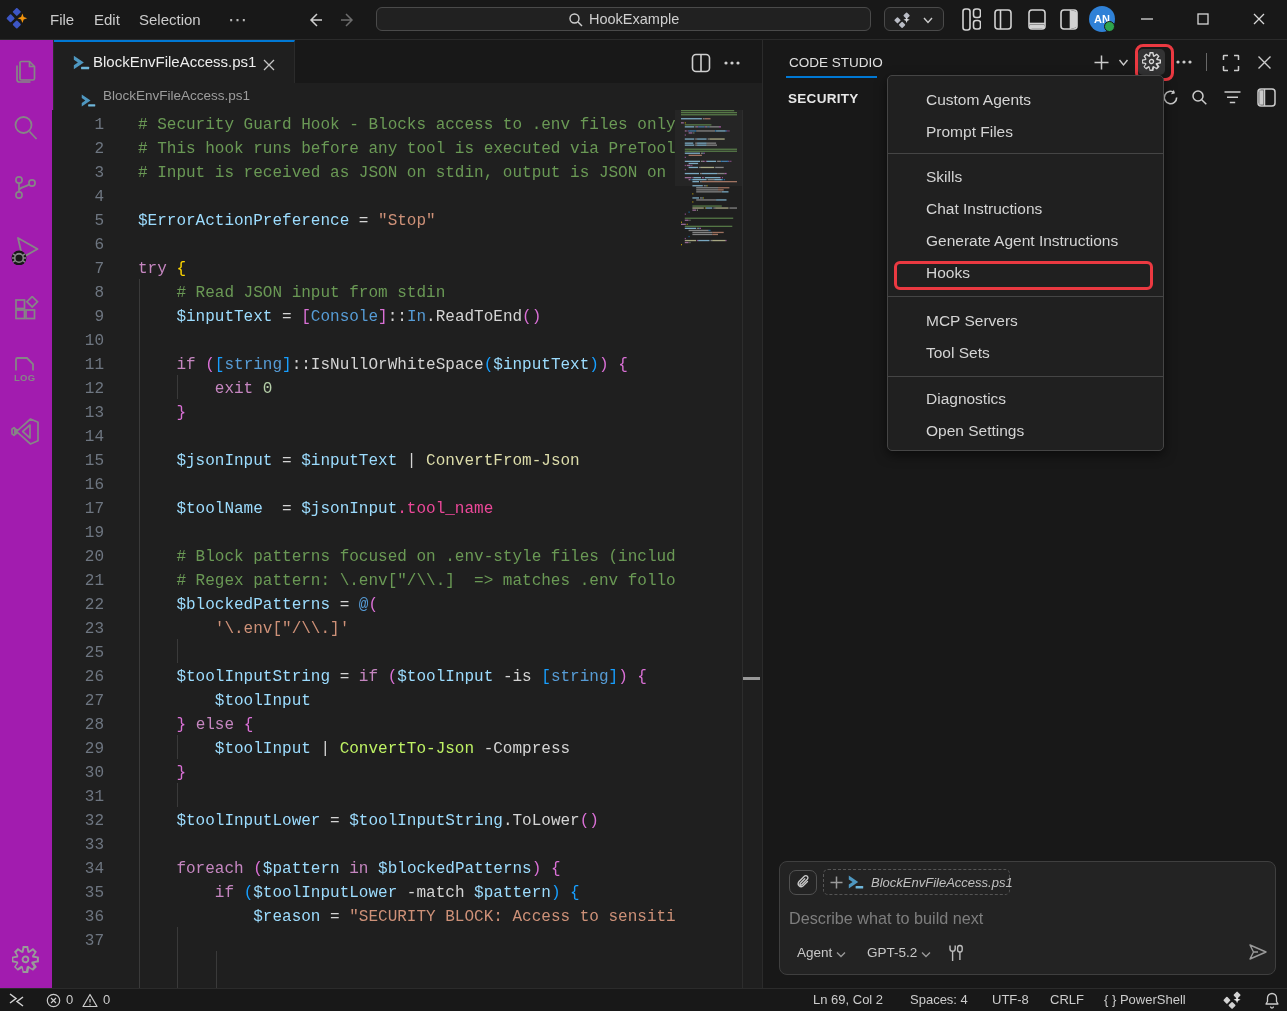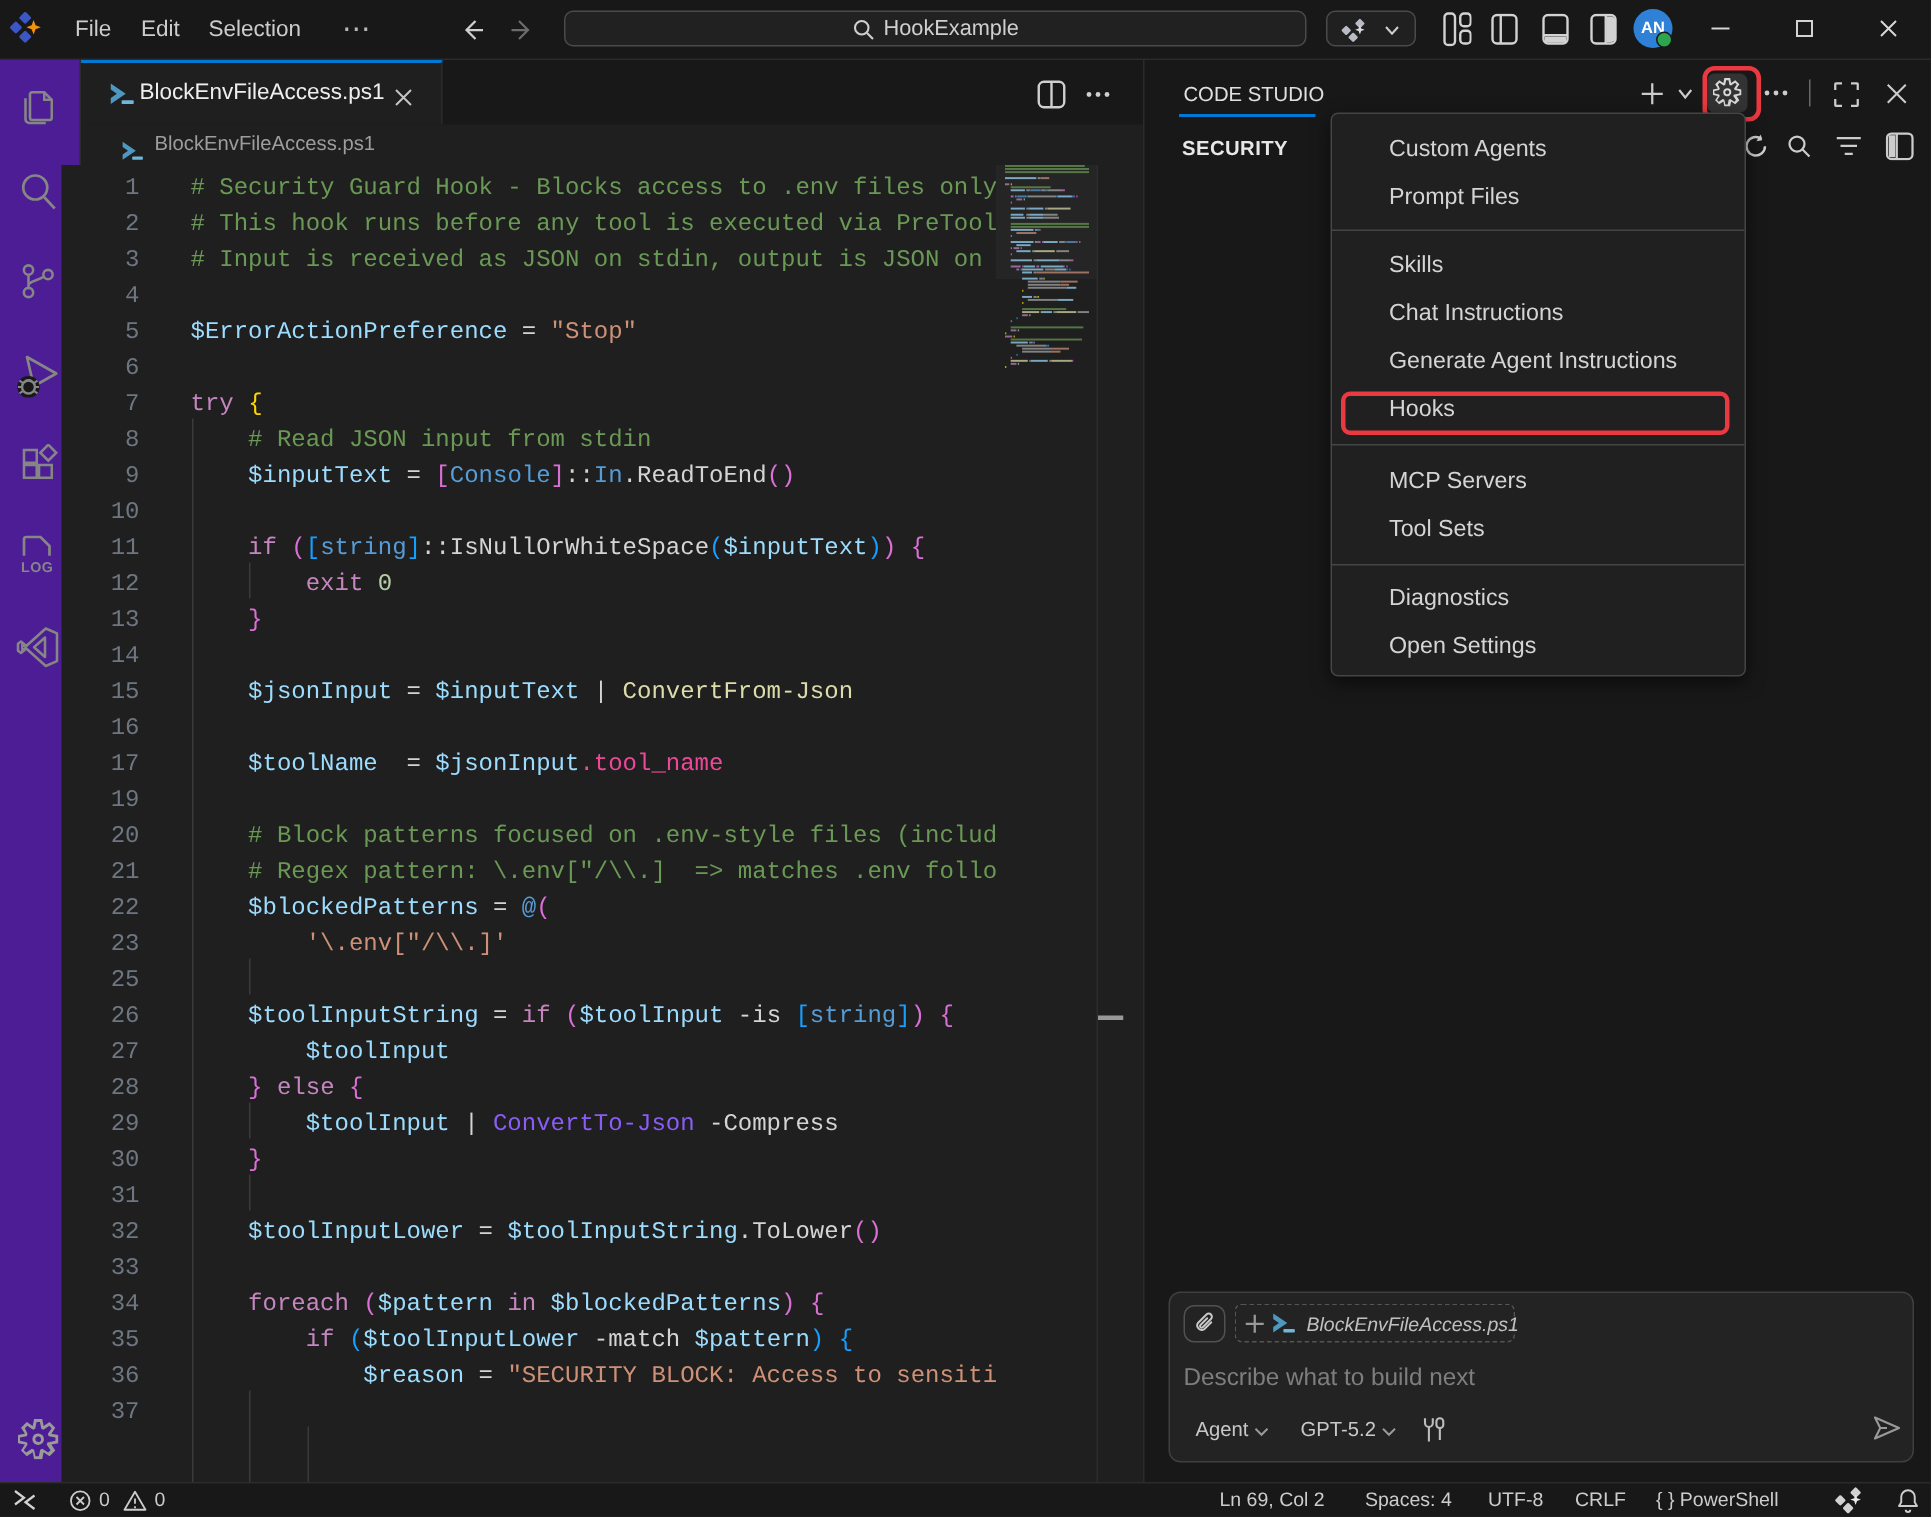--- a/index.html
+++ b/index.html
@@ -6,29 +6,29 @@
 body { font-family:"Liberation Sans",sans-serif; color:#cccccc; }
 #app { position:relative; width:1287px; height:1011px; }
 .abs { position:absolute; }
 
 #titlebar { position:absolute; left:0; top:0; width:1287px; height:40px; background:#181818; border-bottom:1px solid #2b2b2b;padding-left:47px; }
 .tmenu { position:absolute; top:0; height:40px; line-height:40px; font-size:15px; color:#cccccc; }
 #cmdcenter { position:absolute; left:376px; top:7px; width:495px; height:24px; background:#212121; border:1px solid #4a4a4a; border-radius:6px; }
 #cmdcenter .txt { position:absolute; left:212px; top:2.5px; font-size:14.5px; color:#cfcfcf; }
 #diamondbtn { position:absolute; left:884px; top:7px; width:60px; height:24px; background:#202020; border:1px solid #4a4a4a; border-radius:6px; }
 
-#activitybar { position:absolute; left:0; top:40px; width:54px; height:948px; background:#4c1d95; border-right:1px solid #2b2b2b; }
+#activitybar { position:absolute; left:0; top:40px; width:54px; height:948px; background:#a21caf; border-right:1px solid #2b2b2b; }
 
 #tabsrow { position:absolute; left:54px; top:40px; width:708px; height:43px; background:#181818; }
 #tab1 { position:absolute; left:0; top:0; width:241px; height:43px; background:#1f1f1f; border-top:2px solid #0078d4; border-right:1px solid #2b2b2b; }
 #tab1 .lbl { position:absolute; left:39px; top:11px; font-size:15px; color:#eeeeee; }
 #breadcrumbs { position:absolute; left:54px; top:83px; width:708px; height:27px; background:#1f1f1f; }
 #breadcrumbs .lbl { position:absolute; left:49px; top:5px; font-size:13.5px; color:#9d9d9d; }
 
-#editor { position:absolute; left:41px; top:110px; width:708px; height:878px; background:#1f1f1f; overflow:hidden; }
+#editor { position:absolute; left:52px; top:110px; width:708px; height:878px; background:#1f1f1f; overflow:hidden; }
 #codewrap { position:absolute; left:0; top:3px; width:623px; overflow:hidden; font-family:"Liberation Mono",monospace; font-size:16px; }
 .row { height:24px; line-height:24px; white-space:pre; }
 .num { display:inline-block; width:52px; text-align:right; color:#6e7681; }
 .cl { margin-left:34px; }
 .guide { position:absolute; width:1px; background:#3a3a3a; }
 #mmsep { position:absolute; left:690px; top:0; width:1px; height:878px; background:#2d2d2d; }
 #cursmark { position:absolute; left:691px; top:567px; width:17px; height:3px; background:#989898; }
 
 #panel { position:absolute; left:762px; top:40px; width:525px; height:948px; background:#181818; border-left:1px solid #2b2b2b; }
 #ptitle { position:absolute; left:26px; top:15px; font-size:13.5px; letter-spacing:0px; color:#e0e0e0; }
@@ -217,21 +217,21 @@
 <div class="row"><span class="num">17</span><span class="cl"><span style="color:#D4D4D4">    </span><span style="color:#9CDCFE">$toolName</span><span style="color:#D4D4D4">  = </span><span style="color:#9CDCFE">$jsonInput</span><span style="color:#ec4899">.tool_name</span></span></div>
 <div class="row"><span class="num">19</span><span class="cl"></span></div>
 <div class="row"><span class="num">20</span><span class="cl"><span style="color:#D4D4D4">    </span><span style="color:#6A9955"># Block patterns focused on .env-style files (including variants)</span></span></div>
 <div class="row"><span class="num">21</span><span class="cl"><span style="color:#D4D4D4">    </span><span style="color:#6A9955"># Regex pattern: \.env["/\\.]  =&gt; matches .env followed by</span></span></div>
 <div class="row"><span class="num">22</span><span class="cl"><span style="color:#D4D4D4">    </span><span style="color:#9CDCFE">$blockedPatterns</span><span style="color:#D4D4D4"> = </span><span style="color:#569CD6">@</span><span style="color:#DA70D6">(</span></span></div>
 <div class="row"><span class="num">23</span><span class="cl"><span style="color:#D4D4D4">        </span><span style="color:#CE9178">'\.env["/\\.]'</span></span></div>
 <div class="row"><span class="num">25</span><span class="cl"></span></div>
 <div class="row"><span class="num">26</span><span class="cl"><span style="color:#D4D4D4">    </span><span style="color:#9CDCFE">$toolInputString</span><span style="color:#D4D4D4"> = </span><span style="color:#C586C0">if</span><span style="color:#D4D4D4"> </span><span style="color:#DA70D6">(</span><span style="color:#9CDCFE">$toolInput</span><span style="color:#D4D4D4"> -is </span><span style="color:#179FFF">[</span><span style="color:#569CD6">string</span><span style="color:#179FFF">]</span><span style="color:#DA70D6">)</span><span style="color:#D4D4D4"> </span><span style="color:#DA70D6">{</span></span></div>
 <div class="row"><span class="num">27</span><span class="cl"><span style="color:#D4D4D4">        </span><span style="color:#9CDCFE">$toolInput</span></span></div>
 <div class="row"><span class="num">28</span><span class="cl"><span style="color:#D4D4D4">    </span><span style="color:#DA70D6">}</span><span style="color:#D4D4D4"> </span><span style="color:#C586C0">else</span><span style="color:#D4D4D4"> </span><span style="color:#DA70D6">{</span></span></div>
-<div class="row"><span class="num">29</span><span class="cl"><span style="color:#D4D4D4">        </span><span style="color:#9CDCFE">$toolInput</span><span style="color:#D4D4D4"> | </span><span style="color:#8b5cf6">ConvertTo-Json</span><span style="color:#D4D4D4"> -Compress</span></span></div>
+<div class="row"><span class="num">29</span><span class="cl"><span style="color:#D4D4D4">        </span><span style="color:#9CDCFE">$toolInput</span><span style="color:#D4D4D4"> | </span><span style="color:#bef264">ConvertTo-Json</span><span style="color:#D4D4D4"> -Compress</span></span></div>
 <div class="row"><span class="num">30</span><span class="cl"><span style="color:#D4D4D4">    </span><span style="color:#DA70D6">}</span></span></div>
 <div class="row"><span class="num">31</span><span class="cl"></span></div>
 <div class="row"><span class="num">32</span><span class="cl"><span style="color:#D4D4D4">    </span><span style="color:#9CDCFE">$toolInputLower</span><span style="color:#D4D4D4"> = </span><span style="color:#9CDCFE">$toolInputString</span><span style="color:#D4D4D4">.ToLower</span><span style="color:#DA70D6">()</span></span></div>
 <div class="row"><span class="num">33</span><span class="cl"></span></div>
 <div class="row"><span class="num">34</span><span class="cl"><span style="color:#D4D4D4">    </span><span style="color:#C586C0">foreach</span><span style="color:#D4D4D4"> </span><span style="color:#DA70D6">(</span><span style="color:#9CDCFE">$pattern</span><span style="color:#D4D4D4"> </span><span style="color:#C586C0">in</span><span style="color:#D4D4D4"> </span><span style="color:#9CDCFE">$blockedPatterns</span><span style="color:#DA70D6">)</span><span style="color:#D4D4D4"> </span><span style="color:#DA70D6">{</span></span></div>
 <div class="row"><span class="num">35</span><span class="cl"><span style="color:#D4D4D4">        </span><span style="color:#C586C0">if</span><span style="color:#D4D4D4"> </span><span style="color:#179FFF">(</span><span style="color:#9CDCFE">$toolInputLower</span><span style="color:#D4D4D4"> -match </span><span style="color:#9CDCFE">$pattern</span><span style="color:#179FFF">)</span><span style="color:#D4D4D4"> </span><span style="color:#179FFF">{</span></span></div>
 <div class="row"><span class="num">36</span><span class="cl"><span style="color:#D4D4D4">            </span><span style="color:#9CDCFE">$reason</span><span style="color:#D4D4D4"> = </span><span style="color:#CE9178">"SECURITY BLOCK: Access to sensitive .env file detected"</span></span></div>
 <div class="row"><span class="num">37</span><span class="cl"></span></div>
  </div>
  <div class="guide" style="left:86.5px;top:169px;height:720px"></div>

